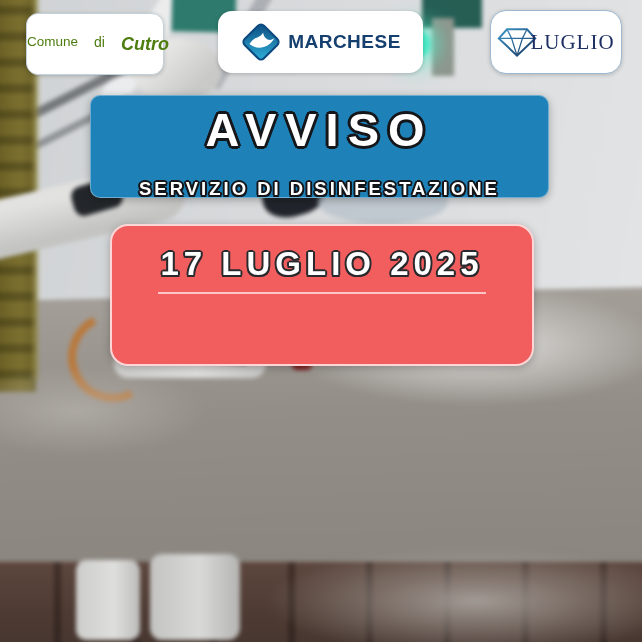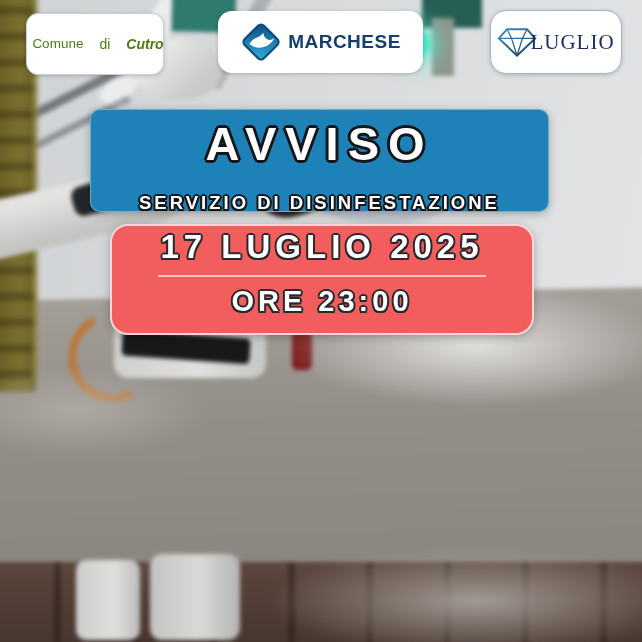--- a/index.html
+++ b/index.html
@@ -67,46 +67,46 @@
     background:radial-gradient(closest-side, rgba(190,186,180,.6), rgba(190,186,180,0)); }
 
   
   .card{position:absolute; background:#fff; box-shadow:0 1px 4px rgba(0,0,0,.2);
     display:flex; align-items:center; justify-content:center;}
   .card-cutro{left:26px; top:13px; width:128px; height:60px; border-radius:12px;
     border:1px solid #c3d1db; gap:6px; padding:0 4px;}
   .cutro-text{display:flex; flex-direction:row; line-height:1.05; color:#4d7c0f;gap:16px;}
   .cutro-l1{font-size:13.5px;}
   .cutro-l2{font-size:14px;}
-  .cutro-l3{font-size:14px; font-weight:bold; font-style:italic;}
+  .cutro-l3{font-size:18px; font-weight:bold; font-style:italic;}
   .card-marchese{left:218px; top:11px; width:193px; height:62px; border-radius:14px; gap:6px; padding:0 6px;}
   .marchese-text{display:flex; line-height:1.02;}
   .marchese-top{font-size:19px; font-weight:bold; letter-spacing:.5px; color:#153f6e;}
   .marchese-bottom-row{display:flex; align-items:flex-end; gap:5px;}
   .marchese-bottom{font-size:19px; font-weight:bold; letter-spacing:.5px; color:#2aa6c9;}
   .marchese-tagline{font-size:6.5px; font-style:italic; font-weight:bold; color:#143a63; padding-bottom:3px; white-space:nowrap;}
   .card-gemma{left:490px; top:10px; width:130px; height:62px; border-radius:16px;
     border:1.5px solid #9db8cf; gap:0;}
   .gemma-name{font-family:"Liberation Serif", serif; font-size:21px; letter-spacing:1px;
     color:#1d2e63; margin-left:-7px;}
 
   
   .banner{position:absolute; text-align:center; color:#fff;}
-  .banner-blue{left:90px; top:109px; width:459px; height:103px; border-radius:10px;
+  .banner-blue{left:90px; top:95px; width:459px; height:103px; border-radius:10px;
     background:#1e81b8; border:1px solid rgba(255,255,255,.35);
     box-shadow:0 2px 8px rgba(0,0,0,.28); padding-top:9px; box-sizing:border-box;}
   .avviso{font-size:47px; font-weight:bold; letter-spacing:9px; line-height:1.05;
     text-shadow:3px 0 0 #15161a,-3px 0 0 #15161a,0 3px 0 #15161a,0 -3px 0 #15161a,
       2px 2px 0 #15161a,-2px 2px 0 #15161a,2px -2px 0 #15161a,-2px -2px 0 #15161a;}
   .avviso-sub{font-size:18.5px; font-weight:bold; letter-spacing:3px; margin-top:24px;
     text-shadow:2px 0 0 #15161a,-2px 0 0 #15161a,0 2px 0 #15161a,0 -2px 0 #15161a,
       1.5px 1.5px 0 #15161a,-1.5px 1.5px 0 #15161a,1.5px -1.5px 0 #15161a,-1.5px -1.5px 0 #15161a;}
-  .banner-red{left:110px; top:224px; width:424px; height:111px; border-radius:18px;
+  .banner-red{left:110px; top:224px; width:424px; height:142px; border-radius:18px;
     background:#f25e5e; border:2px solid rgba(255,255,255,.75);
-    box-shadow:0 2px 8px rgba(0,0,0,.25); padding-top:2px; box-sizing:border-box;}
+    box-shadow:0 2px 8px rgba(0,0,0,.25); padding-top:19px; box-sizing:border-box;}
   .red-date{font-size:33px; font-weight:bold; letter-spacing:5px;
     text-shadow:2px 0 0 #2a2a2e,-2px 0 0 #2a2a2e,0 2px 0 #2a2a2e,0 -2px 0 #2a2a2e,
       1.5px 1.5px 0 #2a2a2e,-1.5px 1.5px 0 #2a2a2e,1.5px -1.5px 0 #2a2a2e,-1.5px -1.5px 0 #2a2a2e;}
   .red-divider{width:78%; height:2px; background:rgba(255,233,233,.75); margin:9px auto 8px auto;}
   .red-time{font-size:29px; font-weight:bold; letter-spacing:4px;
     text-shadow:2px 0 0 #2a2a2e,-2px 0 0 #2a2a2e,0 2px 0 #2a2a2e,0 -2px 0 #2a2a2e,
       1.5px 1.5px 0 #2a2a2e,-1.5px 1.5px 0 #2a2a2e,1.5px -1.5px 0 #2a2a2e,-1.5px -1.5px 0 #2a2a2e;}
 
   
   .details-card{position:absolute; left:10px; top:385px; width:622px; height:187px;
@@ -210,18 +210,17 @@
   </div>
 
   <div class="banner banner-blue">
     <div class="avviso">AVVISO</div>
     <div class="avviso-sub">SERVIZIO DI DISINFESTAZIONE</div>
   </div>
 
   <div class="banner banner-red">
     <div class="red-date">17 LUGLIO 2025</div>
     <div class="red-divider"></div>
-    <div class="red-time">ORE 23:00</div>
   </div>
 
 
 
 </div>
 
 </body></html>

